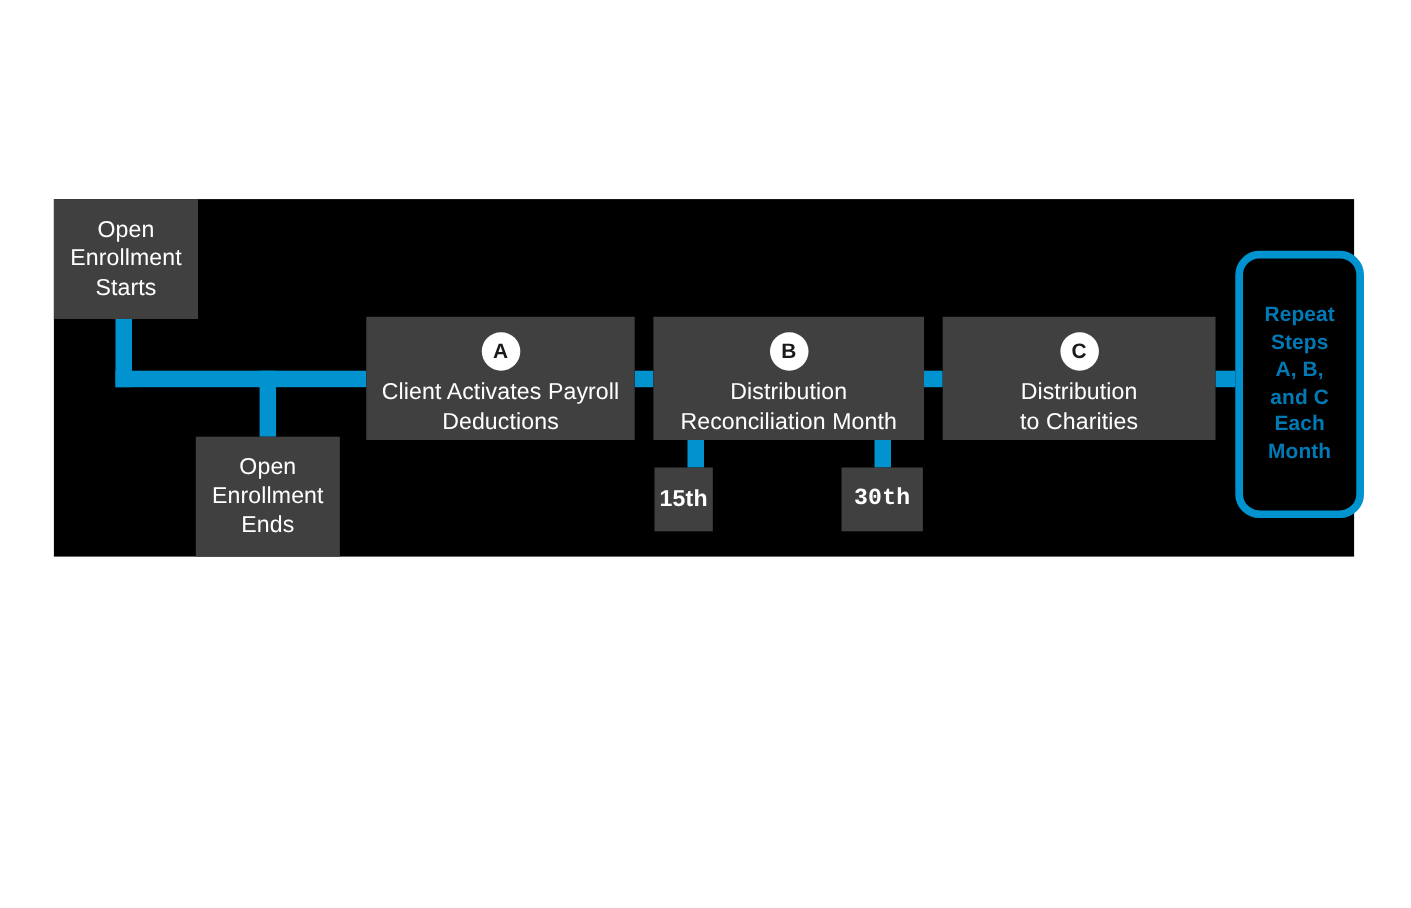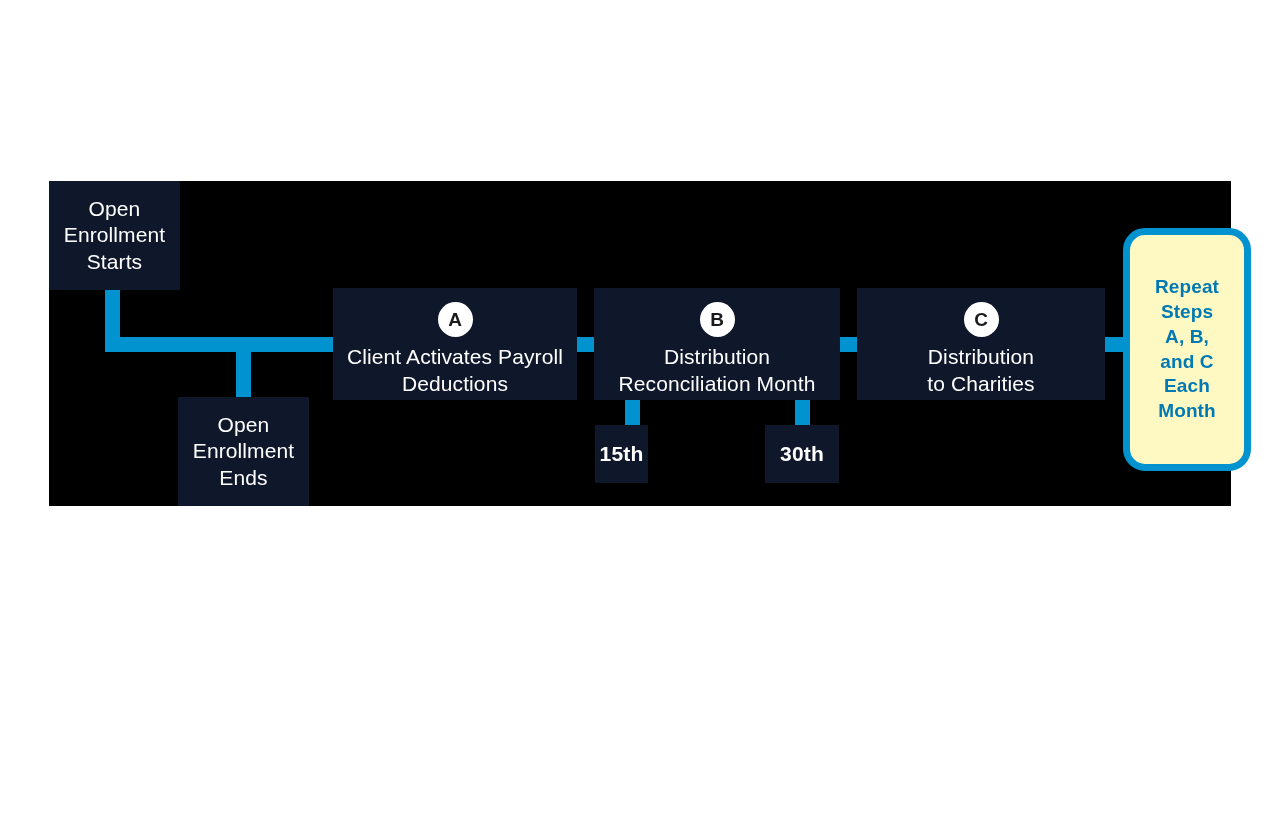--- a/index.html
+++ b/index.html
@@ -31,21 +31,21 @@
     left: 49px;
     top: 181px;
     width: 1182px;
     height: 325px;
     background: #000000;
   }
 
   
   .node {
     position: absolute;
-    background: #0f172a;
+    background: #404040;
     color: #ffffff;
     box-sizing: border-box;
     display: flex;
     flex-direction: column;
     align-items: center;
     justify-content: center;
     text-align: center;
     line-height: 1.27;
   }
 
@@ -94,24 +94,24 @@
     font-size: 21px;
     font-weight: bold;
     letter-spacing: 0.2px;
   }
 
   
   .repeat-box {
     position: absolute;
     left: 1123px;
     top: 228px;
-    width: 128px;
+    width: 117px;
     height: 243px;
     box-sizing: border-box;
-    background: #fef9c3;
+    background: #000000;
     border: 7px solid #0093d0;
     border-radius: 22px;
     display: flex;
     align-items: center;
     justify-content: center;
     text-align: center;
   }
   .repeat-box .node-label {
     color: #0079b4;
     font-size: 19px;
@@ -174,21 +174,21 @@
   <div class="node step" style="left:857px; top:288px; width:248px; height:112px;">
     <span class="badge">C</span>
     <span class="node-label">Distribution
 to Charities</span>
   </div>
 
   <div class="node day" style="left:595px; top:425px; width:53px; height:58px;">
     <span class="node-label">15th</span>
   </div>
 
-  <div class="node day" style="left:765px; top:425px; width:74px; height:58px;">
+  <div class="node day" style="left:765px; top:425px; width:74px; height:58px;font-family:Liberation Mono, monospace;">
     <span class="node-label">30th</span>
   </div>
 
   <div class="repeat-box">
     <span class="node-label">Repeat
 Steps
 A, B,
 and C
 Each
 Month</span>

